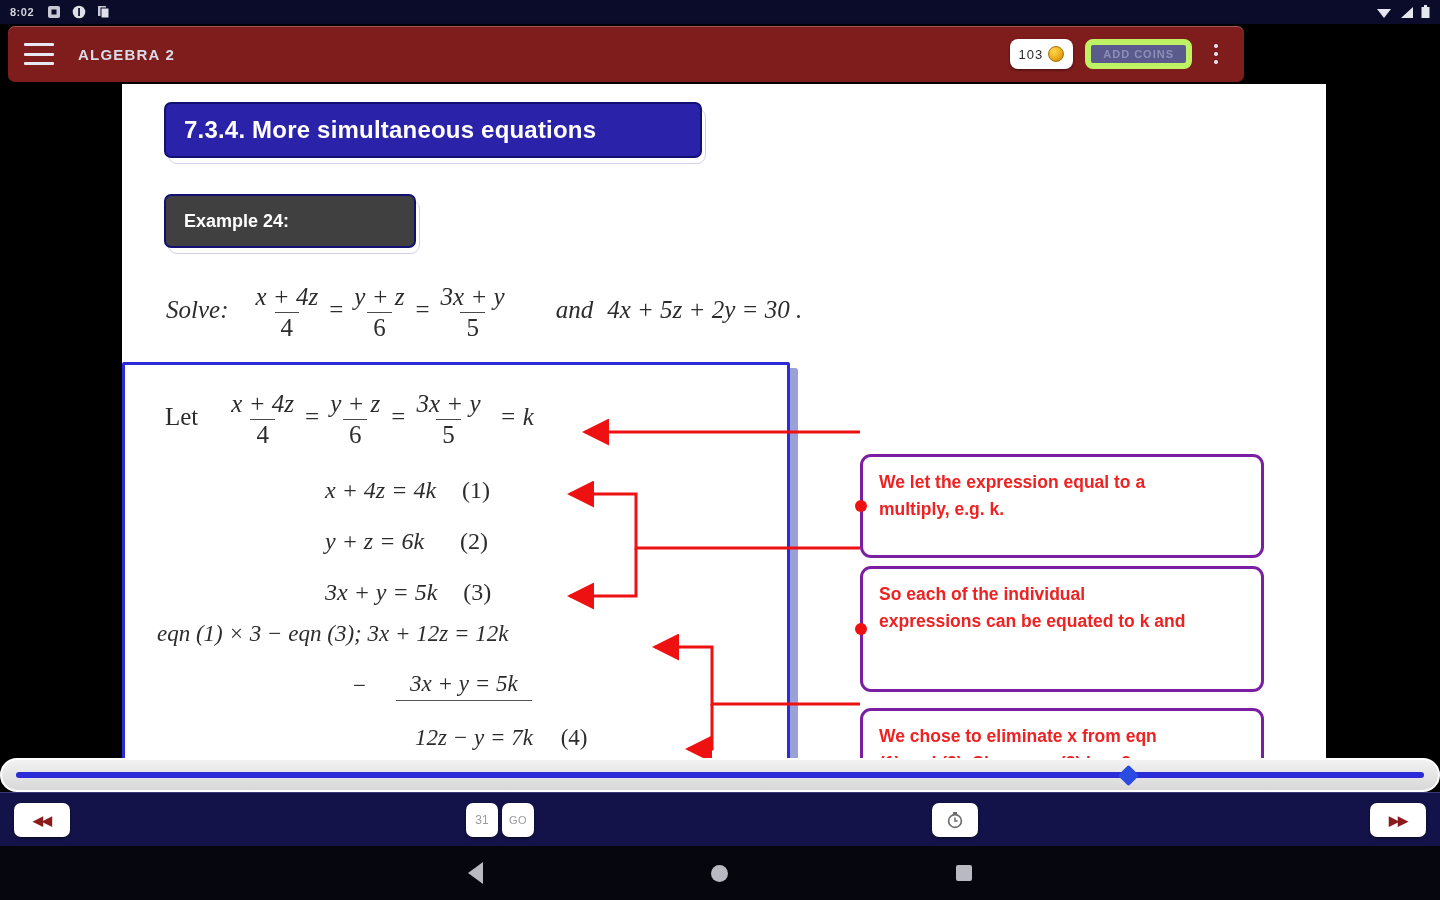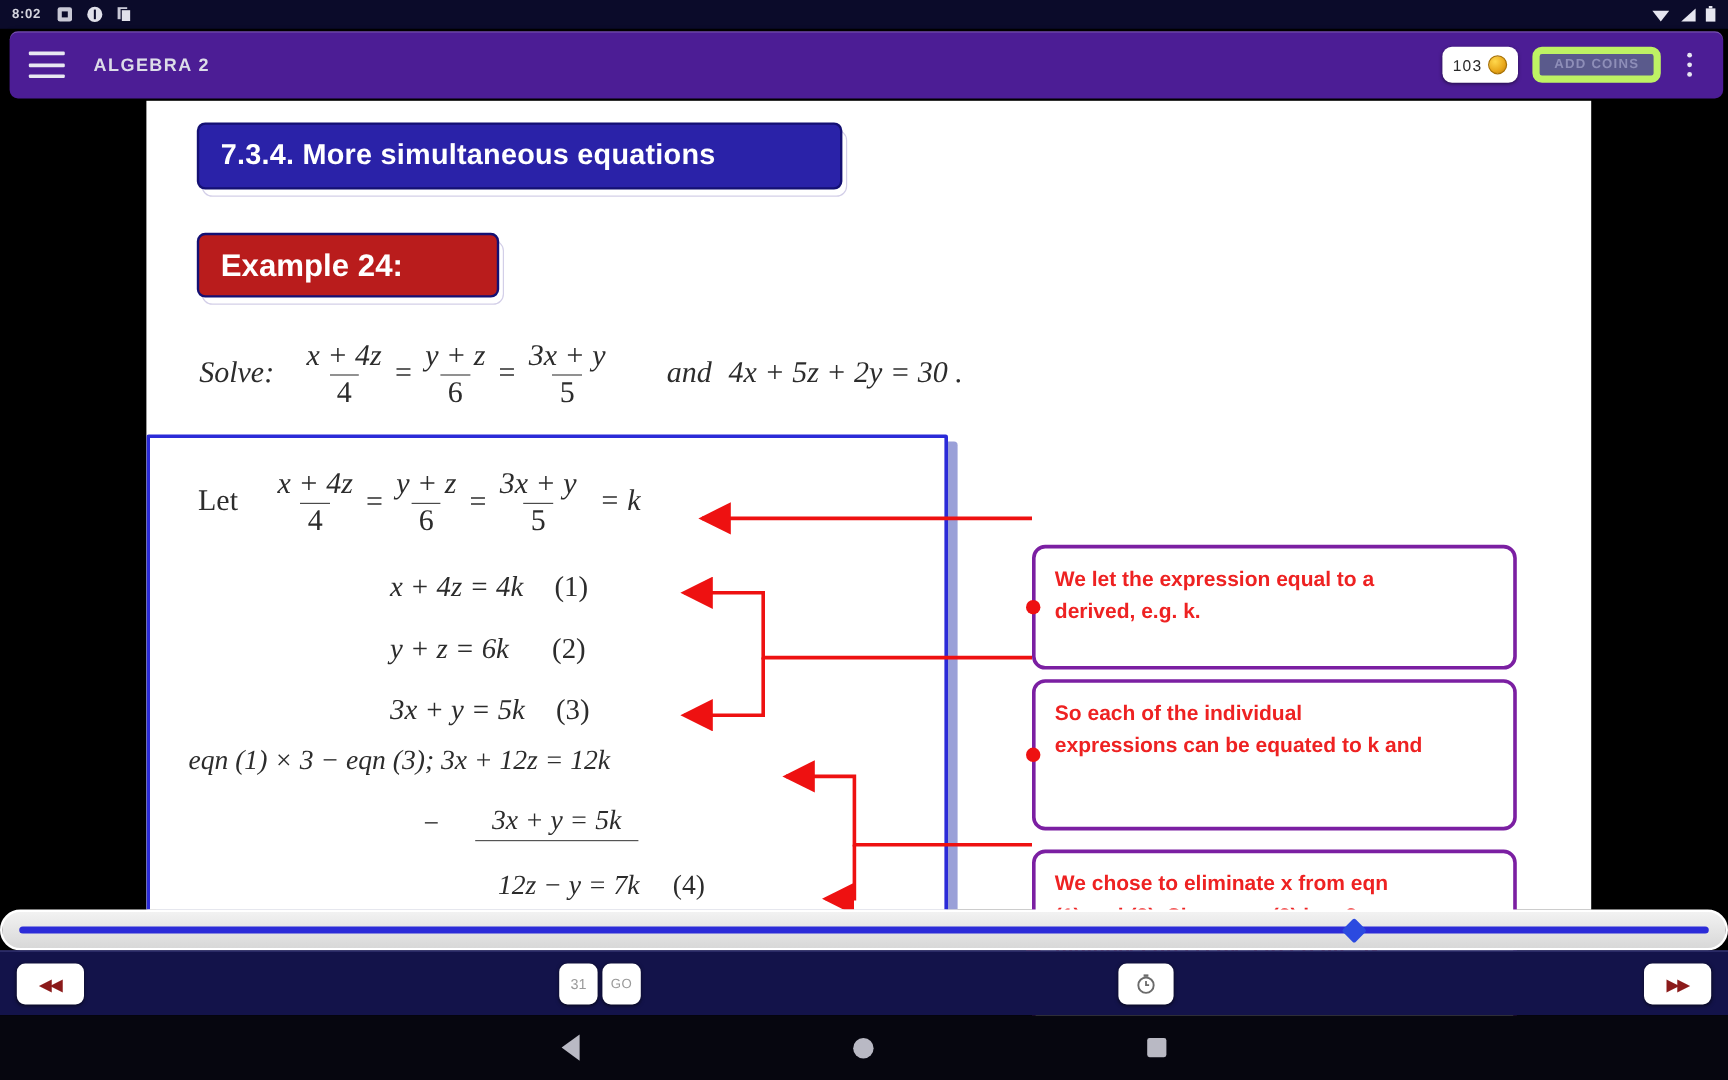--- a/index.html
+++ b/index.html
@@ -8,21 +8,21 @@
 
   
   .statusbar{position:absolute;top:0;left:0;width:1440px;height:24px;background:#0b0b2a;
     display:flex;align-items:center;padding:0 10px;color:#c9c9d6;font-size:12px;}
   .sb-time{font-size:11px;letter-spacing:.5px;color:#d4d4de;font-weight:bold;}
   .sb-icons{display:flex;align-items:center;gap:11px;margin-left:13px;}
   .sb-ic{width:14px;height:14px;display:block;}
   .sb-right{margin-left:auto;display:flex;align-items:center;gap:7px;}
 
   
-  .appbar{position:absolute;top:26px;left:8px;width:1428px;height:56px;background:#4c1d95;
+  .appbar{position:absolute;top:26px;left:8px;width:1236px;height:56px;background:#7f1d1d;
     border-radius:7px;display:flex;align-items:center;padding:0 16px;
     box-shadow:0 1px 0 rgba(255,255,255,.25) inset, 0 2px 5px rgba(0,0,0,.6);}
   .hamburger{width:30px;height:22px;display:flex;flex-direction:column;justify-content:space-between;cursor:pointer;}
   .hamburger span{display:block;height:3px;background:#e8e8f2;border-radius:1px;}
   .app-title{margin-left:24px;color:#dcdce8;font-size:15px;font-weight:bold;letter-spacing:1.2px;}
   .ab-right{margin-left:auto;display:flex;align-items:center;gap:12px;}
   .coin-pill{background:#fff;border-radius:8px;height:30px;min-width:62px;display:flex;
     align-items:center;justify-content:center;gap:5px;padding:0 9px;
     box-shadow:0 1px 3px rgba(0,0,0,.5);}
   .coin-count{color:#2a2a2a;font-size:13px;font-weight:normal;letter-spacing:1px;}
@@ -44,23 +44,23 @@
   .hdr-wrap{position:absolute;left:42px;top:18px;}
   .hdr-shadow{position:absolute;left:4px;top:6px;width:538px;height:56px;
     background:#fff;border:1px solid #d3cfe8;border-radius:9px;}
   .hdr-box{position:relative;width:538px;height:56px;background:#2a22a8;
     border:2px solid #141073;border-radius:7px;display:flex;align-items:center;
     padding-left:18px;color:#fff;font-size:24px;font-weight:bold;letter-spacing:.2px;}
 
   .ex-wrap{position:absolute;left:42px;top:110px;}
   .ex-shadow{position:absolute;left:4px;top:6px;width:252px;height:54px;
     background:#fff;border:1px solid #d3cfe8;border-radius:9px;}
-  .ex-box{position:relative;width:252px;height:54px;background:#b91c1c;
+  .ex-box{position:relative;width:252px;height:54px;background:#404040;
     border:2px solid #141073;border-radius:7px;display:flex;align-items:center;
-    padding-left:18px;color:#fff;font-size:26px;font-weight:bold;}
+    padding-left:18px;color:#fff;font-size:18px;font-weight:bold;}
 
   
   .math{font-family:"Liberation Serif", serif;color:#2c2c2c;}
   .mi{font-style:italic;}
   .frac{display:inline-flex;flex-direction:column;align-items:center;vertical-align:middle;
     margin:0 5px;line-height:1.05;}
   .frac .num{padding:0 6px 2px;}
   .frac .den{padding:2px 6px 0;border-top:1.6px solid #4a4a4a;}
 
   .solve-line{position:absolute;left:44px;top:200px;font-size:25px;}
@@ -267,21 +267,21 @@
     <path d="M860,464 L636,464 L636,410 L570,410" stroke="#ee1111" stroke-width="3" fill="none" marker-end="url(#ah)"></path>
     <path d="M636,464 L636,512 L570,512" stroke="#ee1111" stroke-width="3" fill="none" marker-end="url(#ah)"></path>
 
     <path d="M860,620 L712,620 L712,563 L655,563" stroke="#ee1111" stroke-width="3" fill="none" marker-end="url(#ah)"></path>
     <path d="M712,620 L712,665 L688,665" stroke="#ee1111" stroke-width="3" fill="none" marker-end="url(#ah)"></path>
   </svg>
 
   <div class="callout c1">
     <span class="dot"></span>
     <div>We let the expression equal to a</div>
-    <div>derived, e.g.  k.</div>
+    <div>multiply, e.g.  k.</div>
   </div>
   <div class="callout c2">
     <span class="dot"></span>
     <div>So each of the individual</div>
     <div>expressions can be equated to k and</div>
   </div>
   <div class="callout c3">
     <span class="dot"></span>
     <div>We chose to eliminate x from eqn</div>
     <div>(1) and (3). Since eqn (3) has 3x, we</div>

